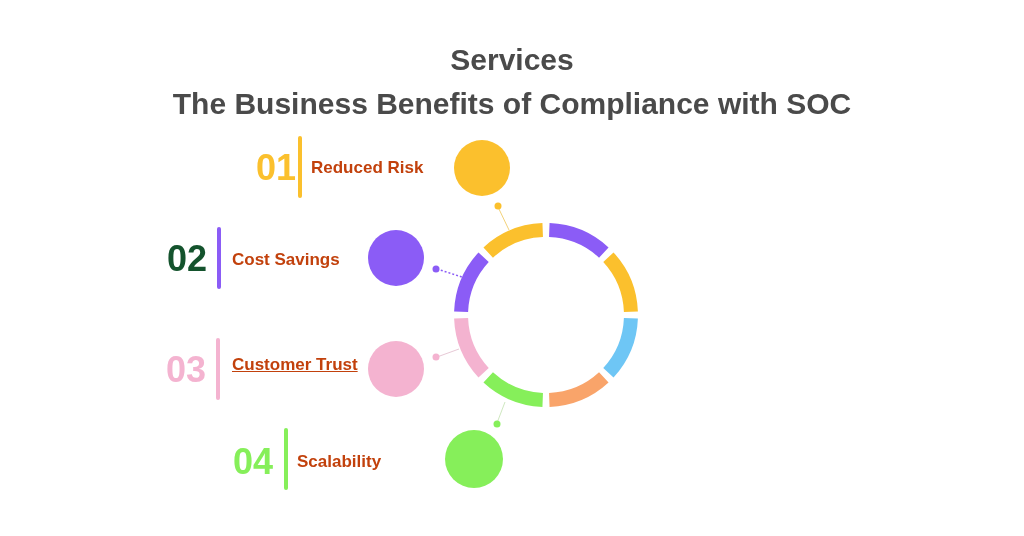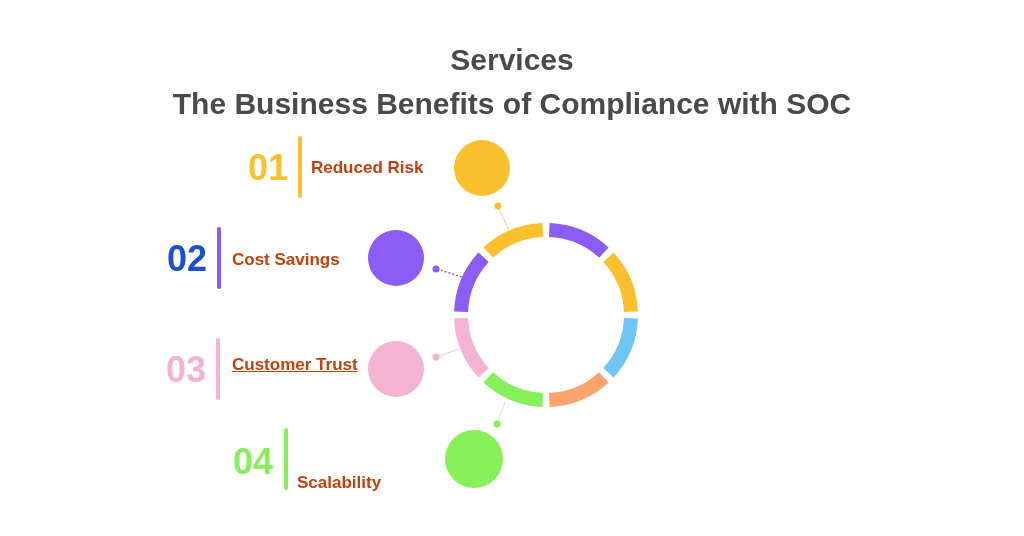--- a/index.html
+++ b/index.html
@@ -11,35 +11,35 @@
   svg{position:absolute;left:0;top:0;}
 </style>
 </head>
 <body>
 
 <div class="title">
   <div>Services</div>
   <div>The Business Benefits of Compliance with SOC</div>
 </div>
 
-<div class="num" style="left:248px;top:148px;color:#fbc02d;">01</div>
+<div class="num" style="left:256px;top:148px;color:#fbc02d;">01</div>
 <div class="bar" style="left:298px;top:136px;height:62px;background:#fbc02d;"></div>
 <div class="lbl" style="left:311px;top:158px;">Reduced Risk</div>
 
-<div class="num" style="left:167px;top:239px;color:#1d4ed8;">02</div>
+<div class="num" style="left:167px;top:239px;color:#14532d;">02</div>
 <div class="bar" style="left:217px;top:227px;height:62px;background:#8b5cf6;"></div>
 <div class="lbl" style="left:232px;top:250px;">Cost Savings</div>
 
 <div class="num" style="left:166px;top:350px;color:#f4b3d0;text-align:right;">03</div>
 <div class="bar" style="left:216px;top:338px;height:62px;background:#f4b3d0;"></div>
 <div class="lbl" style="left:232px;top:355px;text-decoration:underline;">Customer Trust</div>
 
 <div class="num" style="left:233px;top:442px;color:#86ef5a;text-align:right;">04</div>
 <div class="bar" style="left:284px;top:428px;height:62px;background:#86ef5a;"></div>
-<div class="lbl" style="left:297px;top:452px;margin-top:21px;">Scalability</div>
+<div class="lbl" style="left:297px;top:452px;">Scalability</div>
 
 <svg width="1024" height="536" viewBox="0 0 1024 536">
 
   <line x1="498" y1="207" x2="509" y2="230" stroke="#f3d27a" stroke-width="1"></line>
   <circle cx="498" cy="206" r="3.5" fill="#fbc02d"></circle>
   <line x1="437" y1="269" x2="462" y2="277" stroke="#8b5cf6" stroke-width="1.5" stroke-dasharray="2,2"></line>
   <circle cx="436" cy="269" r="3.5" fill="#8b5cf6"></circle>
   <line x1="437" y1="357" x2="459" y2="349" stroke="#e7c9d6" stroke-width="1"></line>
   <circle cx="436" cy="357" r="3.5" fill="#f4b3d0"></circle>
   <line x1="497" y1="423" x2="505" y2="402" stroke="#cfe8c0" stroke-width="1"></line>

